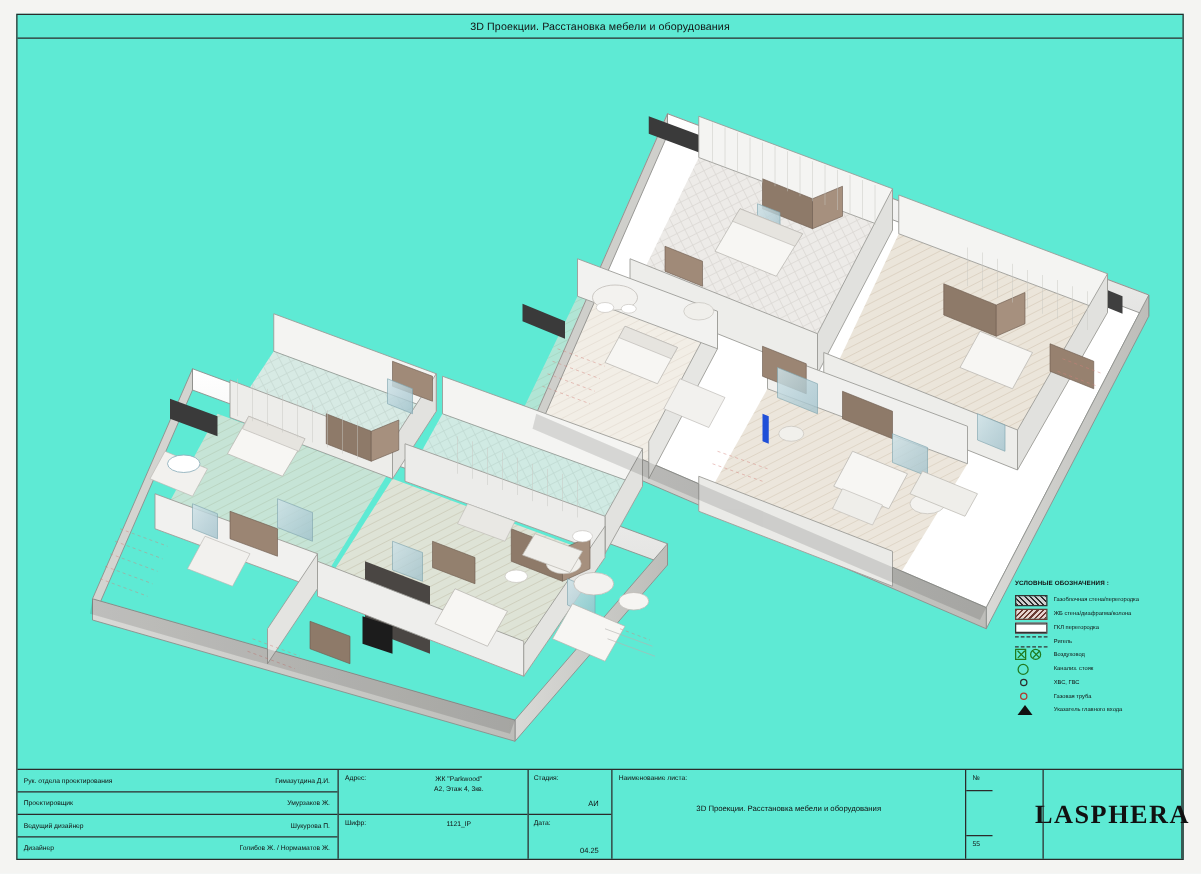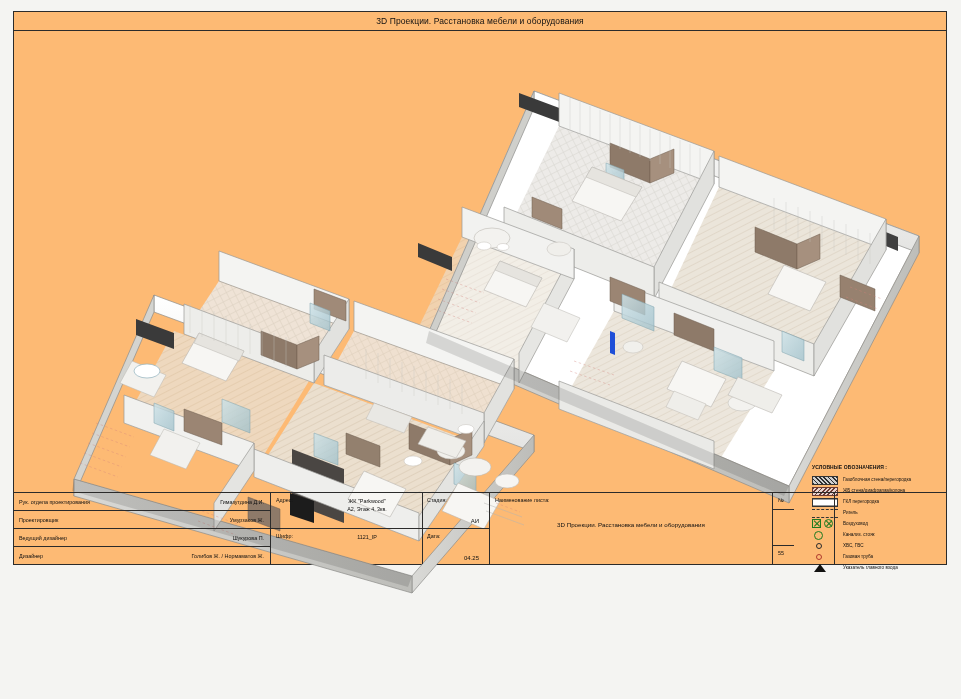--- a/index.html
+++ b/index.html
@@ -15,23 +15,23 @@
   }
   .sheet {
     position: absolute;
     left: 0; top: 0;
     width: 961px; height: 699px;
     background: #f4f4f2;
   }
   .frame {
     position: absolute;
     left: 13px; top: 11px;
-    width: 934px; height: 554px;
+    width: 934px; height: 677px;
     border: 1px solid #2b2b2b;
-    background: #fdba74;
+    background: #5eead4;
     box-sizing: border-box;
   }
   
   .title-strip {
     position: absolute;
     left: 0; top: 0;
     width: 100%;
     height: 19px;
     border-bottom: 1px solid #2b2b2b;
     box-sizing: border-box;
@@ -637,17 +637,22 @@
               <span class="k">№</span>
             </div>
             <div class="sheet-num" style="font-size:5.4px;"></div>
             <div class="sheet-bot">
               <span class="k">55</span>
             </div>
           </div>
         </div>
       </div>
 
+      <div class="col c-logo">
+        <div class="logo-box">
+          <span class="logo-text">LASPHERA</span>
+        </div>
+      </div>
 
     </div>
 
   </div>
 </div>
 
 </body></html>

